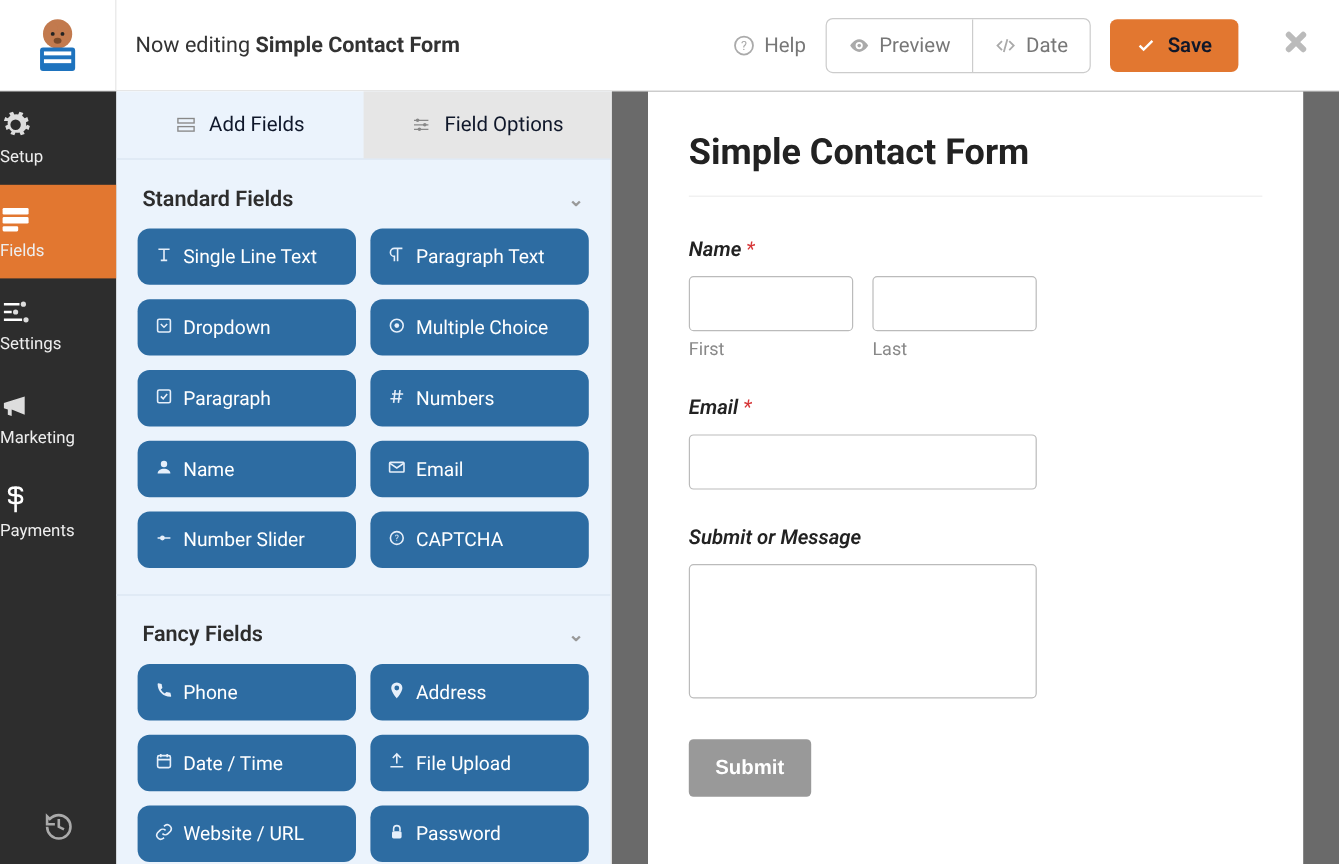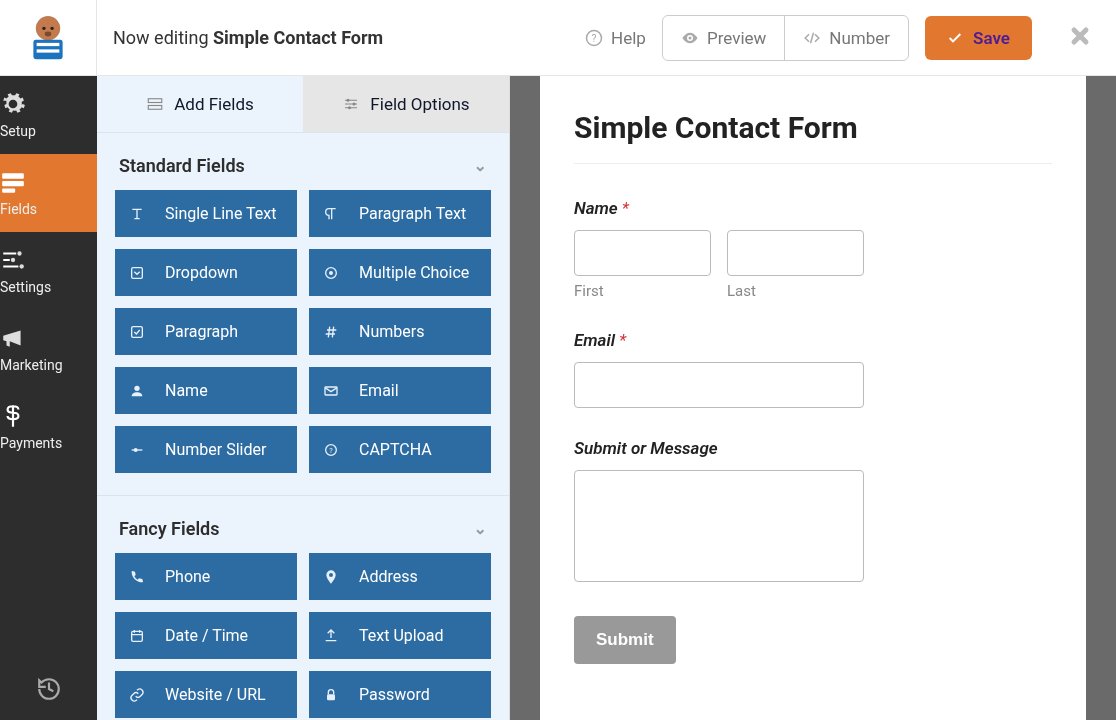--- a/index.html
+++ b/index.html
@@ -60,21 +60,21 @@
     color: #777;
     font-size: 17px;
     display: inline-flex;
     align-items: center;
     gap: 8px;
     cursor: pointer;
   }
   .btn-group > div + div { border-left: 1px solid #ccc; }
   .btn-save {
     background: #e27730;
-    color: #4c1d95;
+    color: #0f172a;
     border-radius: 6px;
     padding: 12px 22px;
     font-size: 17px;
     display: inline-flex;
     align-items: center;
     gap: 10px;
     cursor: pointer;
     font-weight:600;
   }
   .close-x {
@@ -155,26 +155,25 @@
   }
   .chev { color:#999; font-size:16px; }
   .field-grid {
     display: grid;
     grid-template-columns: 1fr 1fr;
     gap: 12px;
   }
   .field-btn {
     background: #2d6ca2;
     color: #fff;
-    border-radius: 0;
+    border-radius: 10px;
     padding: 14px 14px;
     font-size: 16px;
     display: flex;
-    align-items: center;
-    gap: 20px;
+    gap: 8px;
     cursor: pointer;
   }
   .field-btn svg { width:16px; height:16px; fill:#e6effa; flex:none; }
   
   .canvas-wrap {
     flex: 1;
     background: #6a6a6a;
     padding: 0 30px;
     overflow-y:auto;
   }
@@ -275,21 +274,21 @@
         <svg width="18" height="18" viewBox="0 0 24 24">
             <path fill="#aaa" d="M12 5C6 5 2 12 2 12s4 7 10 7 10-7 10-7-4-7-10-7zm0 11a4 4 0 110-8 4 4 0 010 8z"></path>
             <circle cx="12" cy="12" r="2" fill="#aaa"></circle>
           </svg>
         <span>Preview</span>
       </div>
       <div>
         <svg width="18" height="18" viewBox="0 0 24 24">
             <path fill="none" stroke="#aaa" stroke-width="2" d="M8 7l-5 5 5 5M16 7l5 5-5 5M14 5l-4 14"></path>
           </svg>
-        <span>Number</span>
+        <span>Date</span>
       </div>
     </div>
     <div class="btn-save">
       <svg width="16" height="16" viewBox="0 0 24 24">
           <path fill="none" stroke="#fff" stroke-width="3" d="M4 12l5 5L20 6"></path>
         </svg>
       <span>Save</span>
     </div>
     <div class="close-x">
       <svg width="24" height="24" viewBox="0 0 24 24">
@@ -466,21 +465,21 @@
             <svg viewBox="0 0 24 24">
               <rect x="4" y="5" width="16" height="15" rx="2" fill="none" stroke="#e6effa" stroke-width="2"></rect>
               <path d="M4 10h16M8 3v4M16 3v4" stroke="#e6effa" stroke-width="2"></path>
             </svg>
             <span>Date / Time</span>
           </div>
         <div class="field-btn">
             <svg viewBox="0 0 24 24">
               <path d="M12 3v12M7 8l5-5 5 5M4 19h16" stroke="#e6effa" stroke-width="2" fill="none"></path>
             </svg>
-            <span>Text Upload</span>
+            <span>File Upload</span>
           </div>
         <div class="field-btn">
             <svg viewBox="0 0 24 24">
               <path d="M10 14a5 5 0 007 0l3-3a5 5 0 00-7-7l-1 1M14 10a5 5 0 00-7 0l-3 3a5 5 0 007 7l1-1" fill="none" stroke="#e6effa" stroke-width="2"></path>
             </svg>
             <span>Website / URL</span>
           </div>
         <div class="field-btn">
             <svg viewBox="0 0 24 24">
               <rect x="6" y="11" width="12" height="9" rx="2" fill="#e6effa"></rect>

